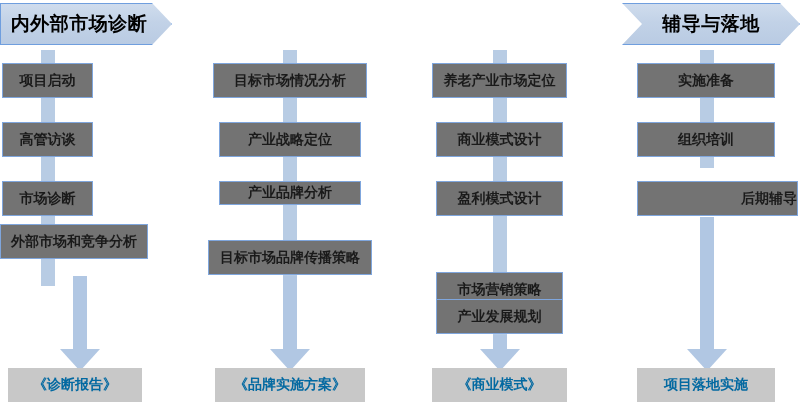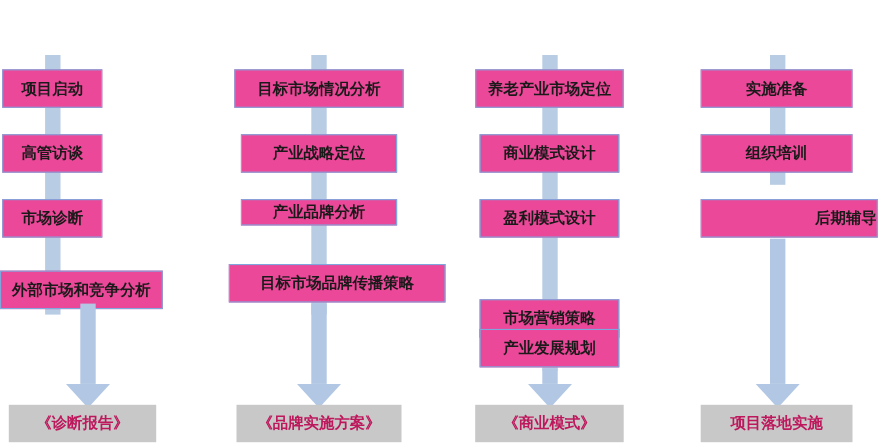--- a/index.html
+++ b/index.html
@@ -87,67 +87,73 @@
     height: 0;
     border-left: 20px solid transparent;
     border-right: 20px solid transparent;
     border-top: 22px solid #b1c7e3;
   }
 
   
   .step-box {
     position: absolute;
     box-sizing: border-box;
-    background: #ec4899;
+    background: #737373;
     border: 1px solid #7fa6dd;
     display: flex;
     align-items: center;
     justify-content: center;
     color: #1a1a1a;
     font-size: 14px;
     font-weight: bold;
     white-space: nowrap;
   }
 
   
   .result-box {
     position: absolute;
     box-sizing: border-box;
     background: #c8c8c8;
     border: none;
     display: flex;
     align-items: center;
     justify-content: center;
-    color: #be185d;
+    color: #0369a1;
     font-size: 14px;
     font-weight: bold;
     white-space: nowrap;
   }
 </style>
 </head>
 <body>
 
 <div id="flow-root">
 
   <div class="header-row">
+    <div class="chevron first" style="left:0px; width:172px;">
+      <span>内外部市场诊断</span>
+    </div>
+    <div class="chevron mid" style="left:622px; width:178px;">
+      <span>辅导与落地</span>
+    </div>
   </div>
 
   <div class="column">
     <div class="connector-bar" style="left:41px; top:2px; height:236px;"></div>
 
     <div class="step-box" style="left:2px; top:15px; width:91px; height:35px;">
       <span>项目启动</span>
     </div>
     <div class="step-box" style="left:2px; top:74px; width:91px; height:35px;">
       <span>高管访谈</span>
     </div>
     <div class="step-box" style="left:2px; top:133px; width:91px; height:35px;">
       <span>市场诊断</span>
     </div>
-    <div class="step-box" style="left:0px; top:198px; width:148px; height:35px;">
+    <div class="step-box" style="left:0px; top:176px; width:148px; height:35px;">
       <span>外部市场和竞争分析</span>
     </div>
 
     <div class="down-arrow" style="left:60px; top:228px; height:95px;">
       <div class="shaft" style="height:73px;"></div>
       <div class="head" style="top:73px;"></div>
     </div>
 
     <div class="result-box" style="left:8px; top:320px; width:134px; height:34px;">
       <span>《诊断报告》</span>
@@ -159,21 +165,21 @@
 
     <div class="step-box" style="left:213px; top:15px; width:154px; height:35px;">
       <span>目标市场情况分析</span>
     </div>
     <div class="step-box" style="left:219px; top:74px; width:142px; height:35px;">
       <span>产业战略定位</span>
     </div>
     <div class="step-box" style="left:219px; top:133px; width:142px; height:24px;">
       <span>产业品牌分析</span>
     </div>
-    <div class="step-box" style="left:208px; top:192px; width:197px; height:35px;">
+    <div class="step-box" style="left:208px; top:192px; width:164px; height:35px;">
       <span>目标市场品牌传播策略</span>
     </div>
 
     <div class="down-arrow" style="left:270px; top:228px; height:95px;">
       <div class="shaft" style="height:73px;"></div>
       <div class="head" style="top:73px;"></div>
     </div>
 
     <div class="result-box" style="left:215px; top:320px; width:150px; height:34px;">
       <span>《品牌实施方案》</span>

